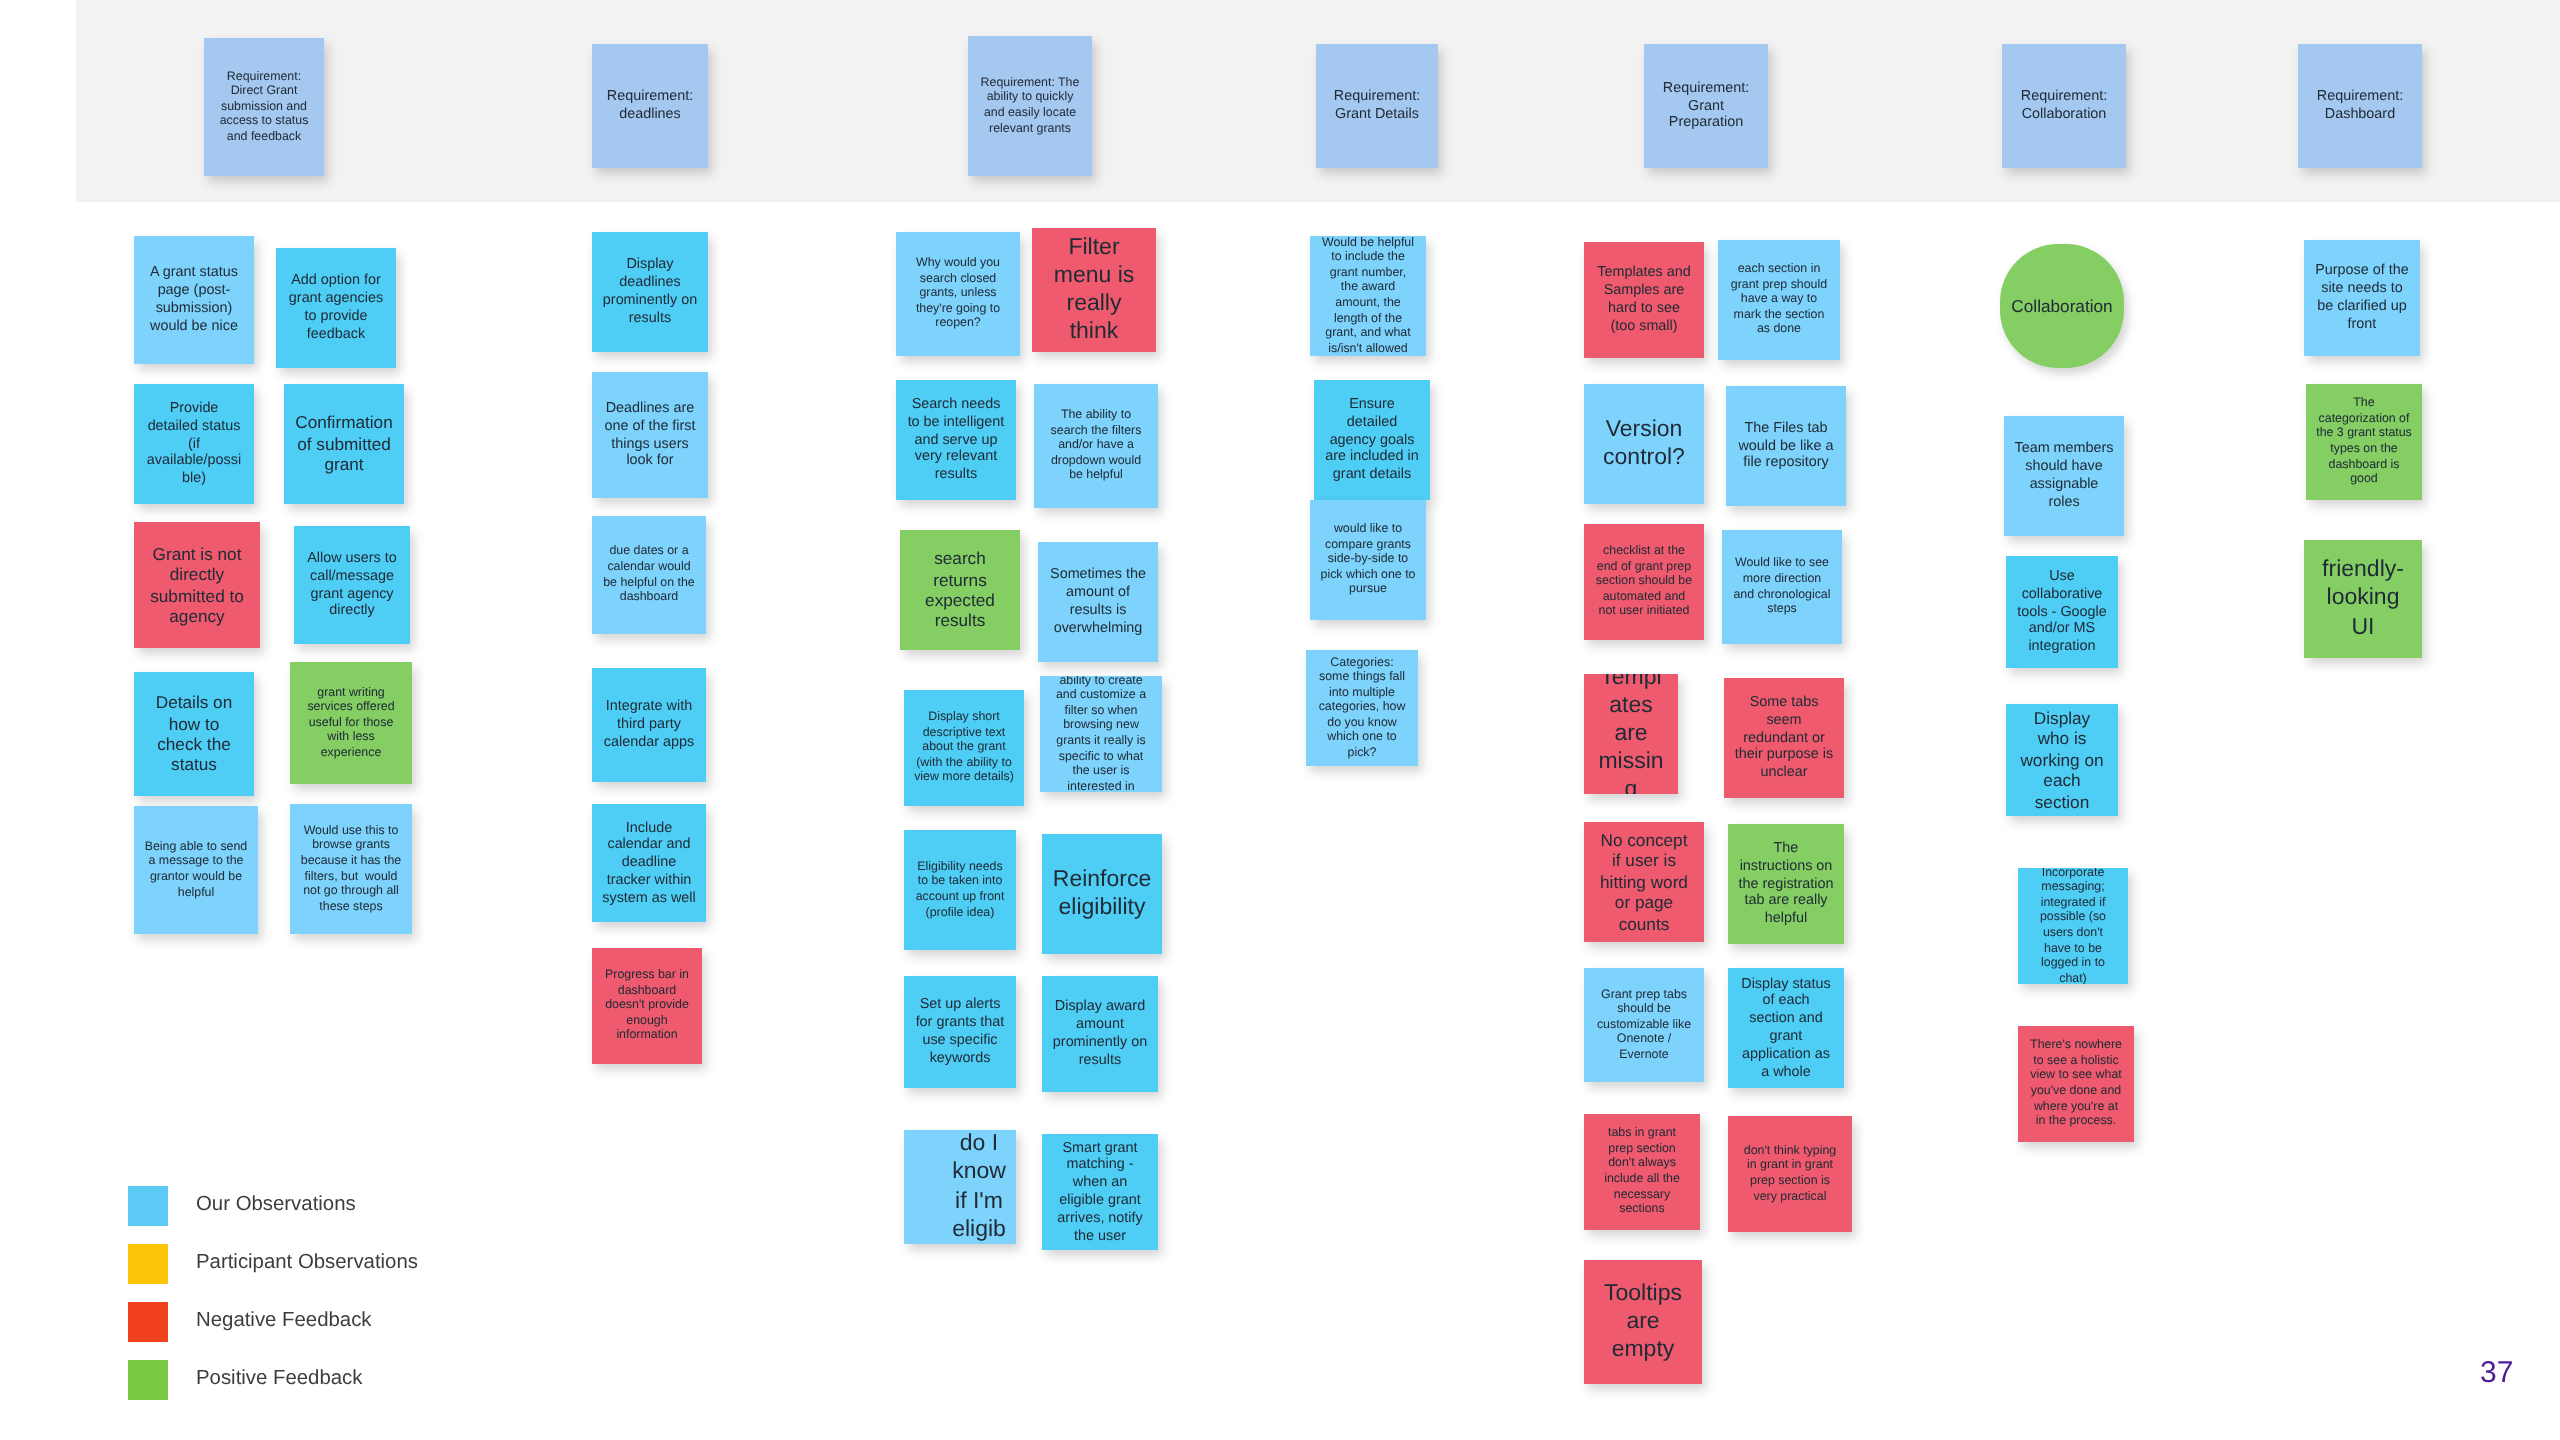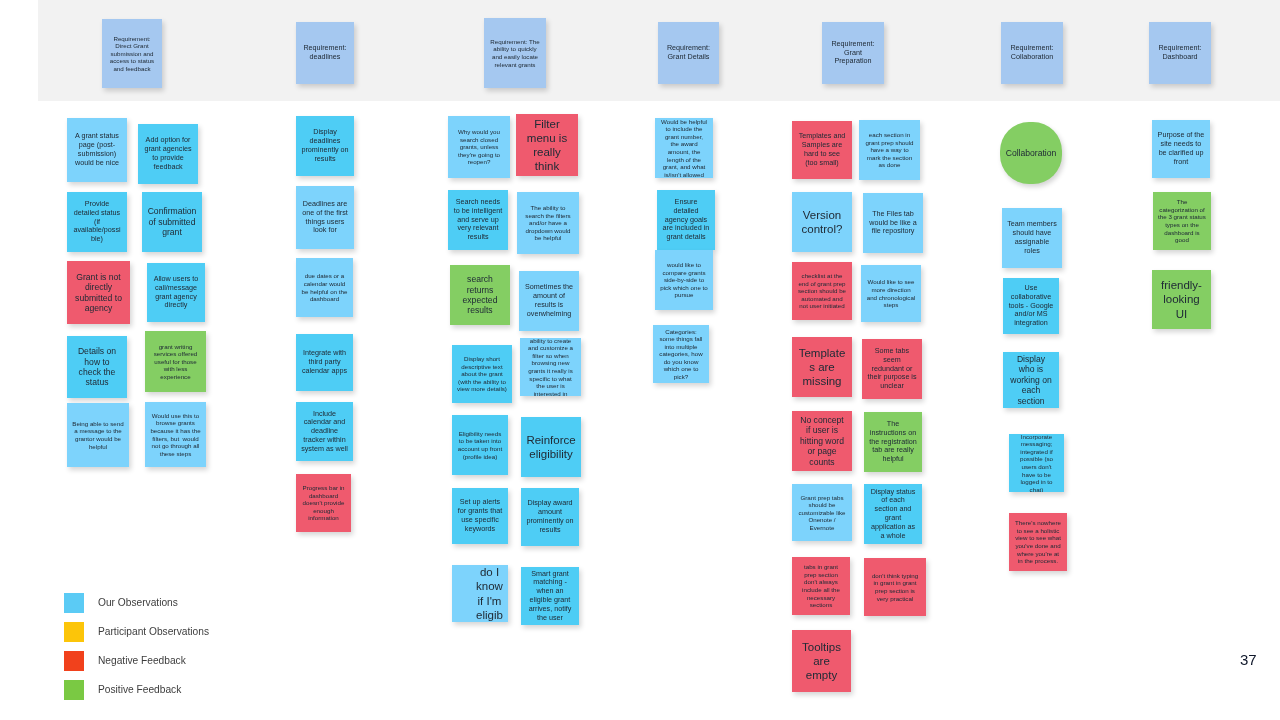--- a/index.html
+++ b/index.html
@@ -66,23 +66,23 @@
     font-size: 10.2px;
     color: #3d3d3d;
   }
   .sw-blue   { background: #5bcbf5; }
   .sw-yellow { background: #fcc509; }
   .sw-red    { background: #f1411c; }
   .sw-green  { background: #7ac943; }
 
   #page-number {
     position: absolute;
-    left: 1240px; top: 651px;
+    left: 1240px; top: 678px;
     font-size: 15px;
-    color: #0f172a;
+    color: #4c1d95;
   }
 </style>
 </head>
 <body>
 
 <div id="board">
 
   <div id="header-band"></div>
 
   <div id="header-notes-layer">
@@ -129,21 +129,21 @@
       <div class="note c-yellow fs-xs" style="left: 655px; top: 118px; width: 58px; height: 60px;">Would be helpful to include the grant number, the award amount, the length of the grant, and what is/isn't allowed</div>
       <div class="note c-blue fs-s" style="left: 657px; top: 190px; width: 58px; height: 60px;">Ensure detailed agency goals are included in grant details</div>
       <div class="note c-yellow fs-xs" style="left: 655px; top: 250px; width: 58px; height: 60px;">would like to compare grants side-by-side to pick which one to pursue</div>
       <div class="note c-yellow fs-xs" style="left: 653px; top: 325px; width: 56px; height: 58px;">Categories: some things fall into multiple categories, how do you know which one to pick?</div>
       <div class="note c-red fs-s" style="left: 792px; top: 121px; width: 60px; height: 58px;">Templates and Samples are hard to see (too small)</div>
       <div class="note c-yellow fs-xs" style="left: 859px; top: 120px; width: 61px; height: 60px;">each section in grant prep should have a way to mark the section as done</div>
       <div class="note c-yellow fs-l" style="left: 792px; top: 192px; width: 60px; height: 60px;">Version control?</div>
       <div class="note c-yellow fs-s" style="left: 863px; top: 193px; width: 60px; height: 60px;">The Files tab would be like a file repository</div>
       <div class="note c-red fs-xs" style="left: 792px; top: 262px; width: 60px; height: 58px;">checklist at the end of grant prep section should be automated and not user initiated</div>
       <div class="note c-yellow fs-xs" style="left: 861px; top: 265px; width: 60px; height: 57px;">Would like to see more direction and chronological steps</div>
-      <div class="note c-red fs-l" style="left: 792px; top: 337px; width: 60px; height: 60px;">Templates are missing</div>
+      <div class="note c-red fs-l" style="left: 792px; top: 337px; width: 47px; height: 60px;">Templates are missing</div>
       <div class="note c-red fs-s" style="left: 862px; top: 339px; width: 60px; height: 60px;">Some tabs seem redundant or their purpose is unclear</div>
       <div class="note c-red fs-m" style="left: 792px; top: 411px; width: 60px; height: 60px;">No concept if user is hitting word or page counts</div>
       <div class="note c-green fs-s" style="left: 864px; top: 412px; width: 58px; height: 60px;">The instructions on the registration tab are really helpful</div>
       <div class="note c-yellow fs-xs" style="left: 792px; top: 484px; width: 60px; height: 57px;">Grant prep tabs should be customizable like Onenote / Evernote</div>
       <div class="note c-blue fs-s" style="left: 864px; top: 484px; width: 58px; height: 60px;">Display status of each section and grant application as a whole</div>
       <div class="note c-red fs-xs" style="left: 792px; top: 557px; width: 58px; height: 58px;">tabs in grant prep section don't always include all the necessary sections</div>
       <div class="note c-red fs-xs" style="left: 864px; top: 558px; width: 62px; height: 58px;">don't think typing in grant in grant prep section is very practical</div>
       <div class="note c-red fs-l" style="left: 792px; top: 630px; width: 59px; height: 62px;">Tooltips are empty</div>
       <div class="note c-green fs-m" style="left: 1000px; top: 122px; width: 62px; height: 62px; border-radius: 29px;">Collaboration</div>
       <div class="note c-yellow fs-s" style="left: 1002px; top: 208px; width: 60px; height: 60px;">Team members should have assignable roles</div>

